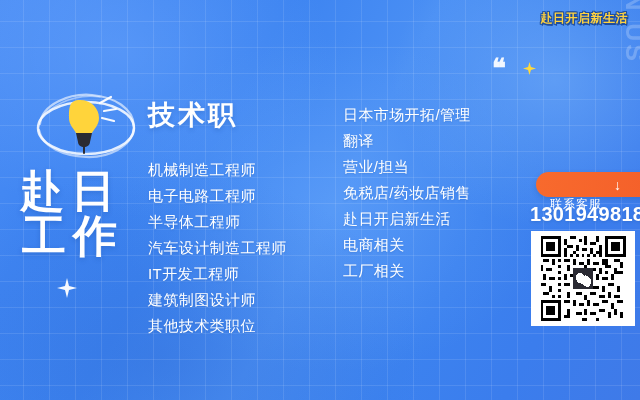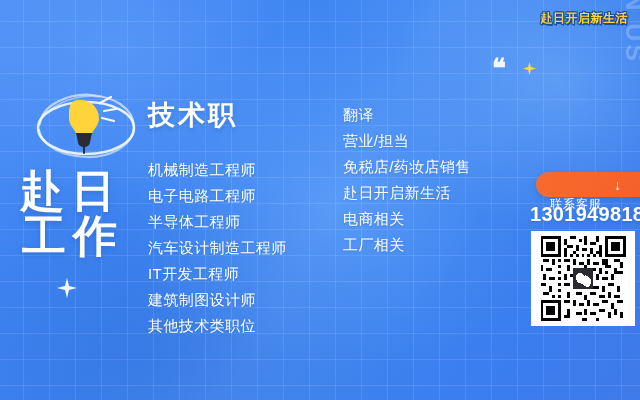--- a/index.html
+++ b/index.html
@@ -308,20 +308,21 @@
       <li>半导体工程师</li>
       <li>汽车设计制造工程师</li>
       <li>IT开发工程师</li>
       <li>建筑制图设计师</li>
       <li>其他技术类职位</li>
     </ul>
   </div>
 
   <div class="col col-general">
     <ul class="col-list">
+      <li>日本市场开拓/管理</li>
       <li>翻译</li>
       <li>营业/担当</li>
       <li>免税店/药妆店销售</li>
       <li>赴日开启新生活</li>
       <li>电商相关</li>
       <li>工厂相关</li>
     </ul>
   </div>
 
   <div class="cta-button">

